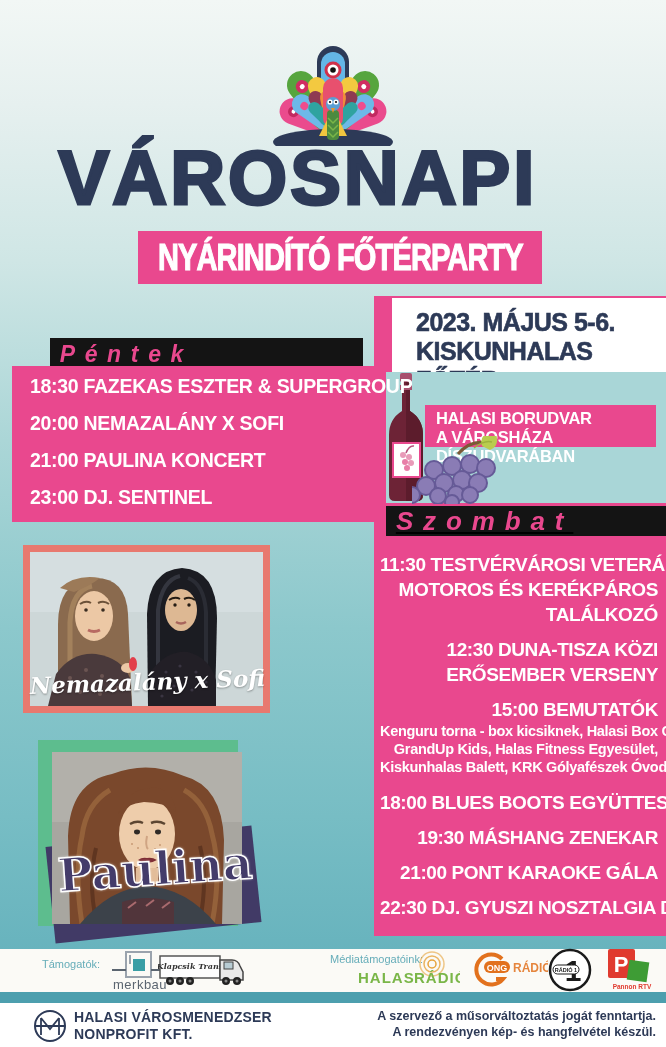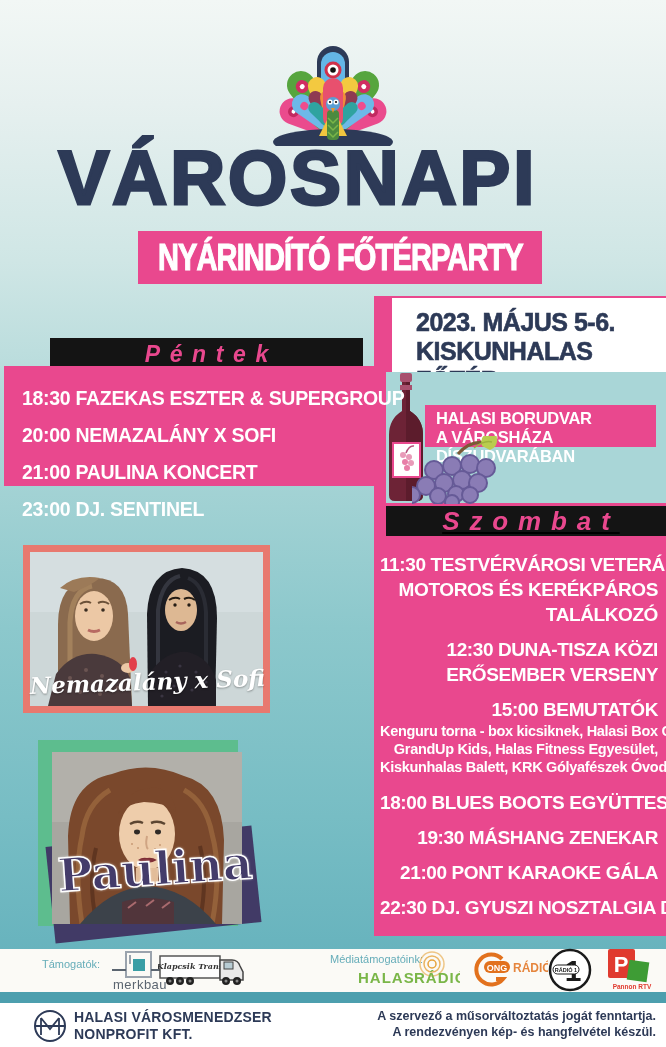--- a/index.html
+++ b/index.html
@@ -31,31 +31,31 @@
     padding:10px 0 0 24px;box-sizing:border-box;
     color:#2d3a57;font-weight:900;font-size:25px;line-height:29px;
     -webkit-text-stroke:.6px #2d3a57;letter-spacing:-.5px;
   }
   .wine-box{left:386px;top:372px;width:280px;height:131px;background:#a9d6d7;}
   .wine-banner{
     left:425px;top:405px;width:231px;height:42px;background:#e9488e;
     padding:4px 0 8px 11px;box-sizing:border-box;
     color:#fff;font-weight:700;font-size:16.5px;line-height:19px;letter-spacing:-.3px;
   }
-  .day-bar{background:#141414;display:flex;align-items:center;justify-content:center;}
+  .day-bar{background:#141414;display:flex;align-items:center;}
   .friday-bar{left:50px;top:338px;width:313px;height:33px;}
   .saturday-bar{left:386px;top:506px;width:280px;height:30px;text-decoration:underline;}
   .day-bar span{
     color:#e9488e;font-style:italic;font-weight:700;white-space:nowrap;
   }
   .friday-bar span{font-size:23px;letter-spacing:.42em;padding-left:.42em;}
   .saturday-bar span{font-size:26px;letter-spacing:.38em;padding-left:.38em;}
   .friday-panel{
-    left:4px;top:366px;width:374px;height:120px;background:#e9488e;
-    padding:14px 0 0 18px;box-sizing:border-box;
+    left:12px;top:366px;width:374px;height:156px;background:#e9488e;
+    padding:2px 0 0 18px;box-sizing:border-box;
   }
   .friday-panel .item{
     color:#fff;font-weight:700;font-size:19.5px;line-height:37px;
     letter-spacing:-.3px;white-space:nowrap;
   }
   .sat-block{
     left:380px;top:552px;width:278px;text-align:right;color:#fff;font-weight:700;
   }
   .sat-line{font-size:19px;line-height:25px;letter-spacing:-.4px;white-space:nowrap;}
   .sat-sub{font-size:14.5px;line-height:18px;letter-spacing:-.3px;white-space:nowrap;}

